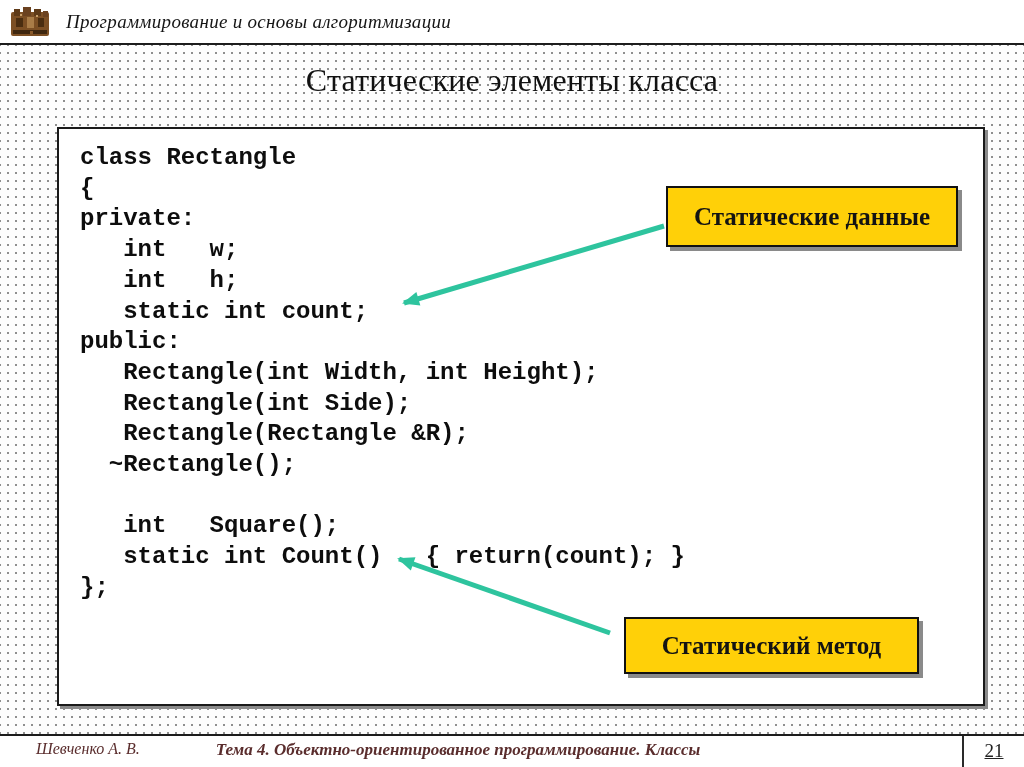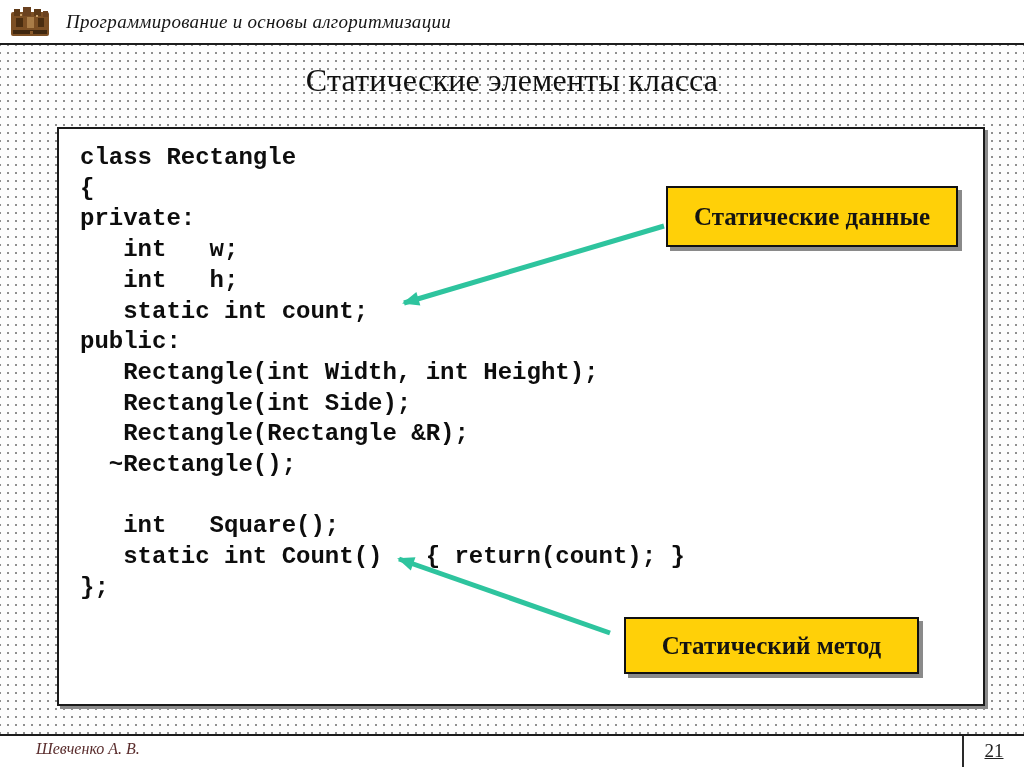--- a/index.html
+++ b/index.html
@@ -139,17 +139,18 @@
     </div>
 
     <div class="callout callout-static-method">
       <span class="callout-label">Статический метод</span>
     </div>
 
   </div>
 
   <div class="footer-bar">
     <span class="footer-author">Шевченко А. В.</span>
+    <span class="footer-theme">Тема 4. Объектно-ориентированное программирование. Классы</span>
     <div class="footer-divider"></div>
     <span class="page-number">21</span>
   </div>
 
 </div>
 
 </body></html>

